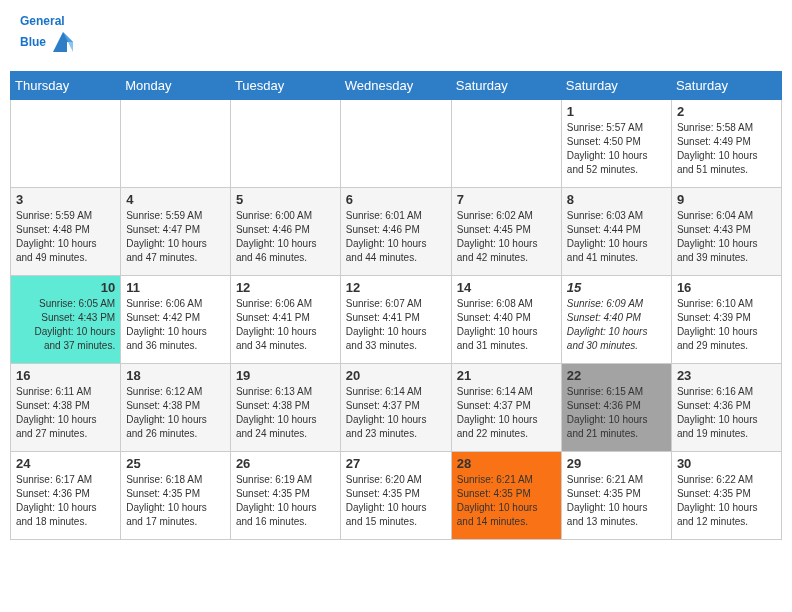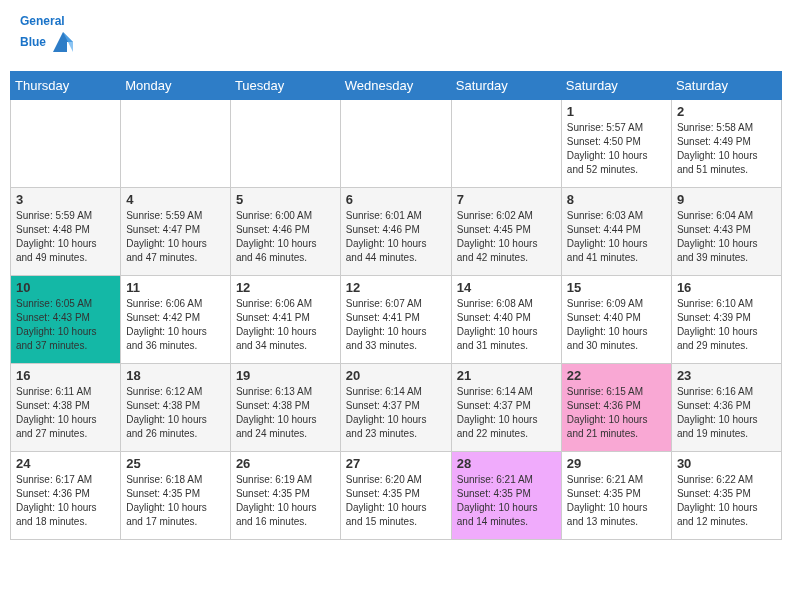--- a/index.html
+++ b/index.html
@@ -163,41 +163,41 @@
         <td style="background: rgb(245, 245, 245);">
           <span class="day-num">8</span>
           <div class="day-info">Sunrise: 6:03 AM<br>Sunset: 4:44 PM<br>Daylight: 10 hours and 41 minutes.</div>
         </td>
         <td style="background: rgb(245, 245, 245);">
           <span class="day-num">9</span>
           <div class="day-info">Sunrise: 6:04 AM<br>Sunset: 4:43 PM<br>Daylight: 10 hours and 39 minutes.</div>
         </td>
       </tr>
       <tr>
-        <td style="background: #14b8a6;">
+        <td style="background: #5eead4; text-align: right;">
           <span class="day-num">10</span>
           <div class="day-info">Sunrise: 6:05 AM<br>Sunset: 4:43 PM<br>Daylight: 10 hours and 37 minutes.</div>
         </td>
         <td style="background: rgb(255, 255, 255);">
           <span class="day-num">11</span>
           <div class="day-info">Sunrise: 6:06 AM<br>Sunset: 4:42 PM<br>Daylight: 10 hours and 36 minutes.</div>
         </td>
         <td style="background: rgb(255, 255, 255);">
           <span class="day-num">12</span>
           <div class="day-info">Sunrise: 6:06 AM<br>Sunset: 4:41 PM<br>Daylight: 10 hours and 34 minutes.</div>
         </td>
         <td style="background: rgb(255, 255, 255);">
           <span class="day-num">12</span>
           <div class="day-info">Sunrise: 6:07 AM<br>Sunset: 4:41 PM<br>Daylight: 10 hours and 33 minutes.</div>
         </td>
         <td style="background: rgb(255, 255, 255);">
           <span class="day-num">14</span>
           <div class="day-info">Sunrise: 6:08 AM<br>Sunset: 4:40 PM<br>Daylight: 10 hours and 31 minutes.</div>
         </td>
-        <td style="background: rgb(255, 255, 255);">
+        <td style="background: rgb(255, 255, 255); font-style: italic;">
           <span class="day-num">15</span>
           <div class="day-info">Sunrise: 6:09 AM<br>Sunset: 4:40 PM<br>Daylight: 10 hours and 30 minutes.</div>
         </td>
         <td style="background: rgb(255, 255, 255);">
           <span class="day-num">16</span>
           <div class="day-info">Sunrise: 6:10 AM<br>Sunset: 4:39 PM<br>Daylight: 10 hours and 29 minutes.</div>
         </td>
       </tr>
       <tr>
         <td style="background: rgb(245, 245, 245);">
@@ -213,21 +213,21 @@
           <div class="day-info">Sunrise: 6:13 AM<br>Sunset: 4:38 PM<br>Daylight: 10 hours and 24 minutes.</div>
         </td>
         <td style="background: rgb(245, 245, 245);">
           <span class="day-num">20</span>
           <div class="day-info">Sunrise: 6:14 AM<br>Sunset: 4:37 PM<br>Daylight: 10 hours and 23 minutes.</div>
         </td>
         <td style="background: rgb(245, 245, 245);">
           <span class="day-num">21</span>
           <div class="day-info">Sunrise: 6:14 AM<br>Sunset: 4:37 PM<br>Daylight: 10 hours and 22 minutes.</div>
         </td>
-        <td style="background: #f9a8d4;">
+        <td style="background: #a3a3a3;">
           <span class="day-num">22</span>
           <div class="day-info">Sunrise: 6:15 AM<br>Sunset: 4:36 PM<br>Daylight: 10 hours and 21 minutes.</div>
         </td>
         <td style="background: rgb(245, 245, 245);">
           <span class="day-num">23</span>
           <div class="day-info">Sunrise: 6:16 AM<br>Sunset: 4:36 PM<br>Daylight: 10 hours and 19 minutes.</div>
         </td>
       </tr>
       <tr>
         <td style="background: rgb(255, 255, 255);">
@@ -239,21 +239,21 @@
           <div class="day-info">Sunrise: 6:18 AM<br>Sunset: 4:35 PM<br>Daylight: 10 hours and 17 minutes.</div>
         </td>
         <td style="background: rgb(255, 255, 255); margin-left: 37px;">
           <span class="day-num">26</span>
           <div class="day-info">Sunrise: 6:19 AM<br>Sunset: 4:35 PM<br>Daylight: 10 hours and 16 minutes.</div>
         </td>
         <td style="background: rgb(255, 255, 255);">
           <span class="day-num">27</span>
           <div class="day-info">Sunrise: 6:20 AM<br>Sunset: 4:35 PM<br>Daylight: 10 hours and 15 minutes.</div>
         </td>
-        <td style="background: #f0abfc;">
+        <td style="background: #f97316;">
           <span class="day-num">28</span>
           <div class="day-info">Sunrise: 6:21 AM<br>Sunset: 4:35 PM<br>Daylight: 10 hours and 14 minutes.</div>
         </td>
         <td style="background: rgb(255, 255, 255);">
           <span class="day-num">29</span>
           <div class="day-info">Sunrise: 6:21 AM<br>Sunset: 4:35 PM<br>Daylight: 10 hours and 13 minutes.</div>
         </td>
         <td style="background: rgb(255, 255, 255);">
           <span class="day-num">30</span>
           <div class="day-info">Sunrise: 6:22 AM<br>Sunset: 4:35 PM<br>Daylight: 10 hours and 12 minutes.</div>

